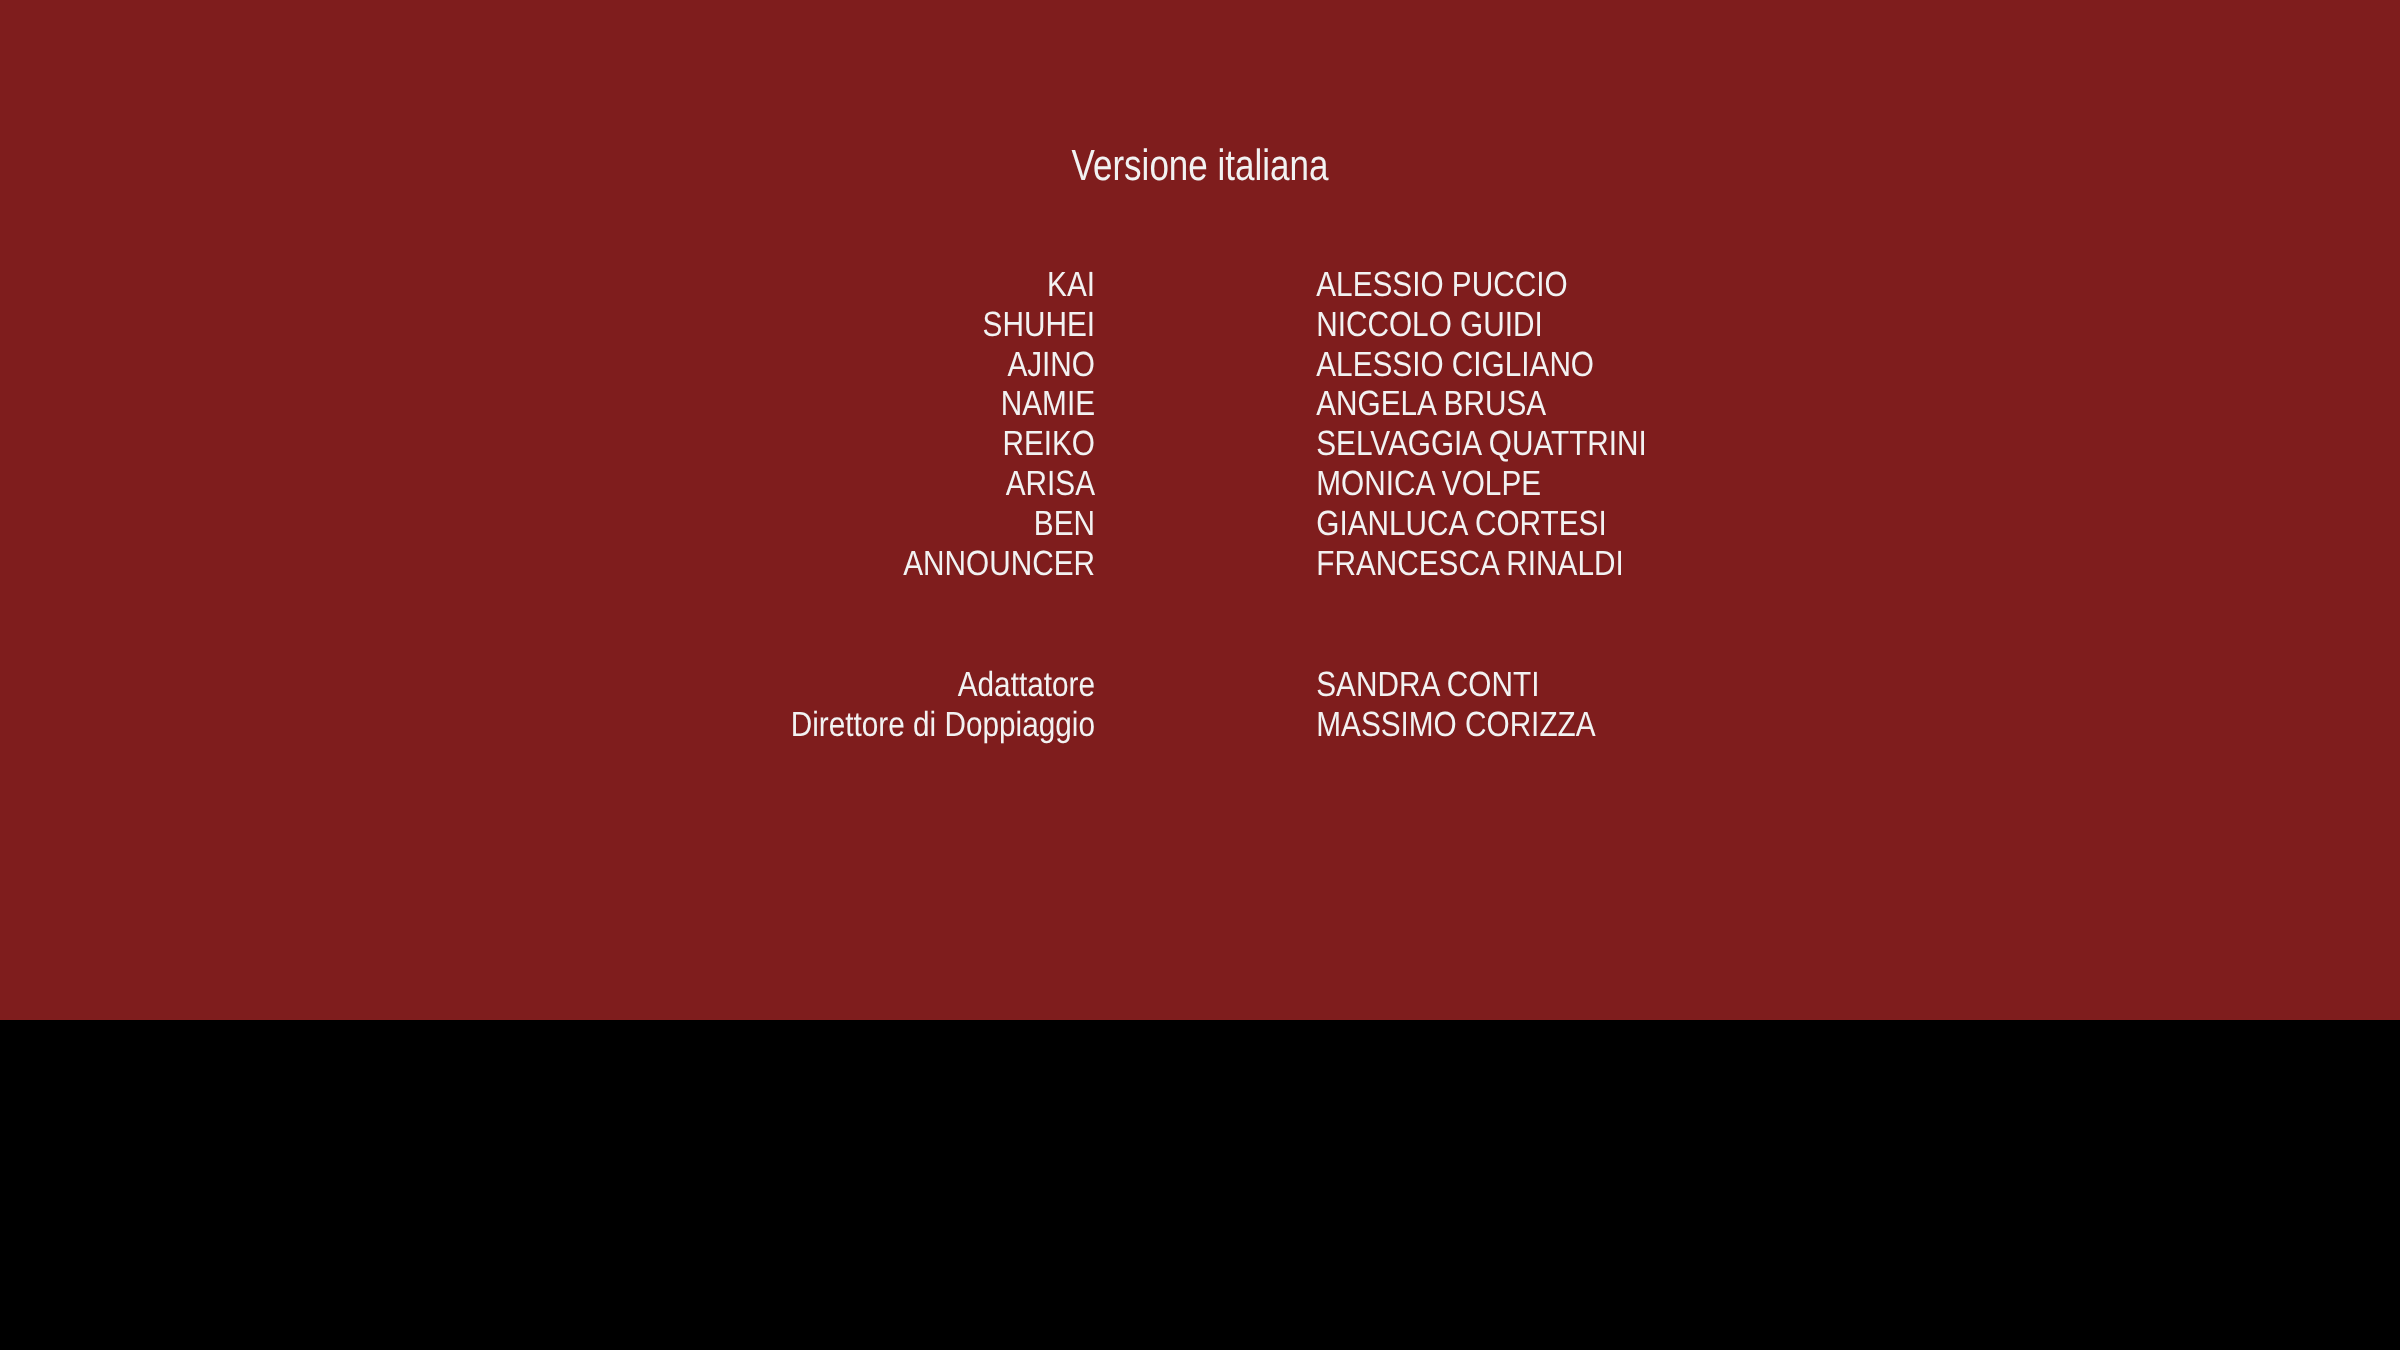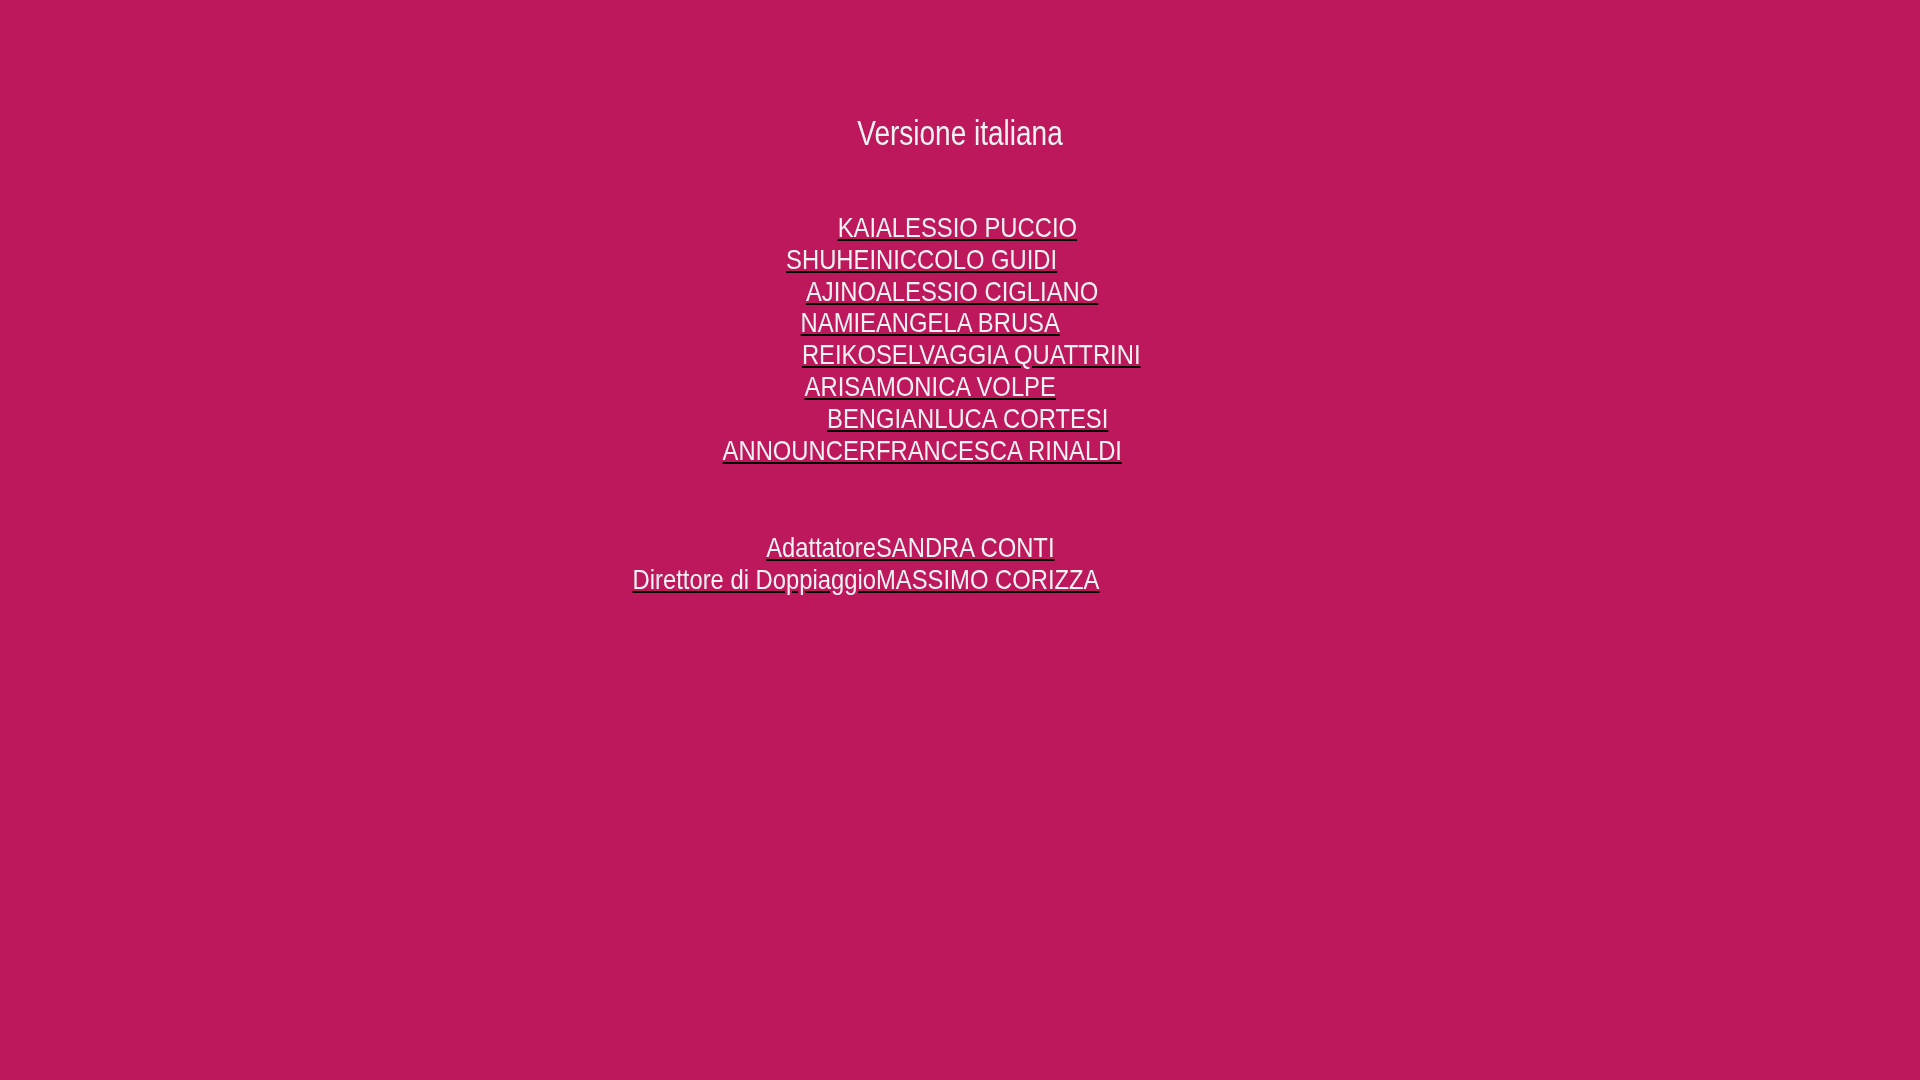--- a/index.html
+++ b/index.html
@@ -12,42 +12,42 @@
     background: #000000;
     overflow: hidden;
     position: relative;
     font-family: "Liberation Sans", sans-serif;
   }
   .screen {
     position: absolute;
     left: 0;
     top: 0;
     width: 1920px;
-    height: 1080px;
-    background: #be185d;
+    height: 816px;
+    background: #7f1d1d;
   }
   .title {
     position: absolute;
     top: 113px;
     left: 0;
     width: 1920px;
     text-align: center;
     font-size: 35px;
     line-height: 40px;
     color: #f2f2f2;
     transform: scaleX(0.8);
     transform-origin: 50% 50%;
     white-space: nowrap;
   }
   .credit-grid {
     position: absolute;
     left: 0;
     display: grid;
     grid-template-columns: 876px 667px;
-    text-decoration: underline;
+    column-gap: 177px;
   }
   .cast-grid {
     top: 212px;
   }
   .staff-grid {
     top: 532px;
   }
   .cell {
     font-size: 28px;
     line-height: 31.8px;

